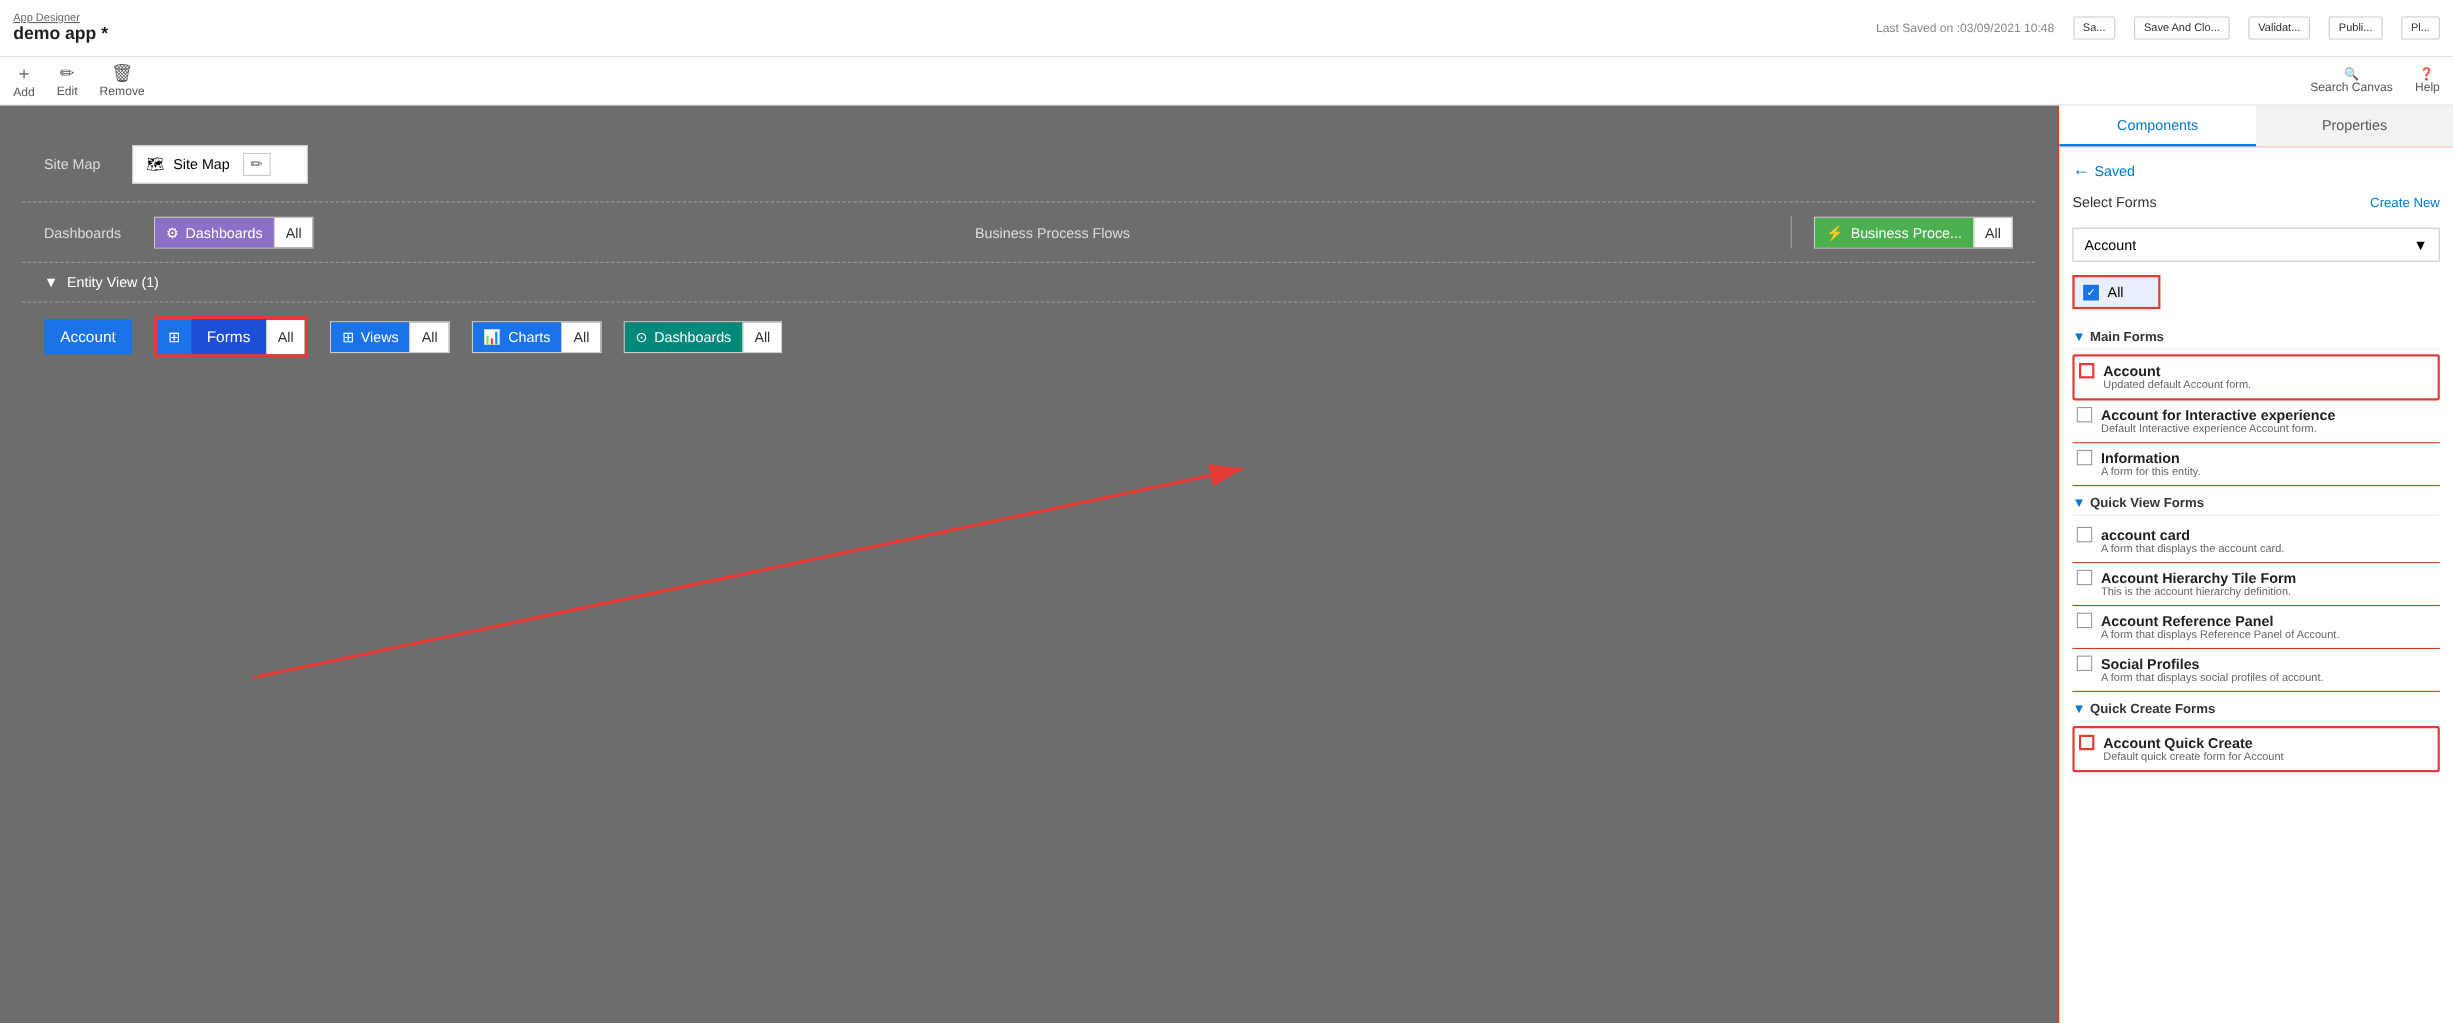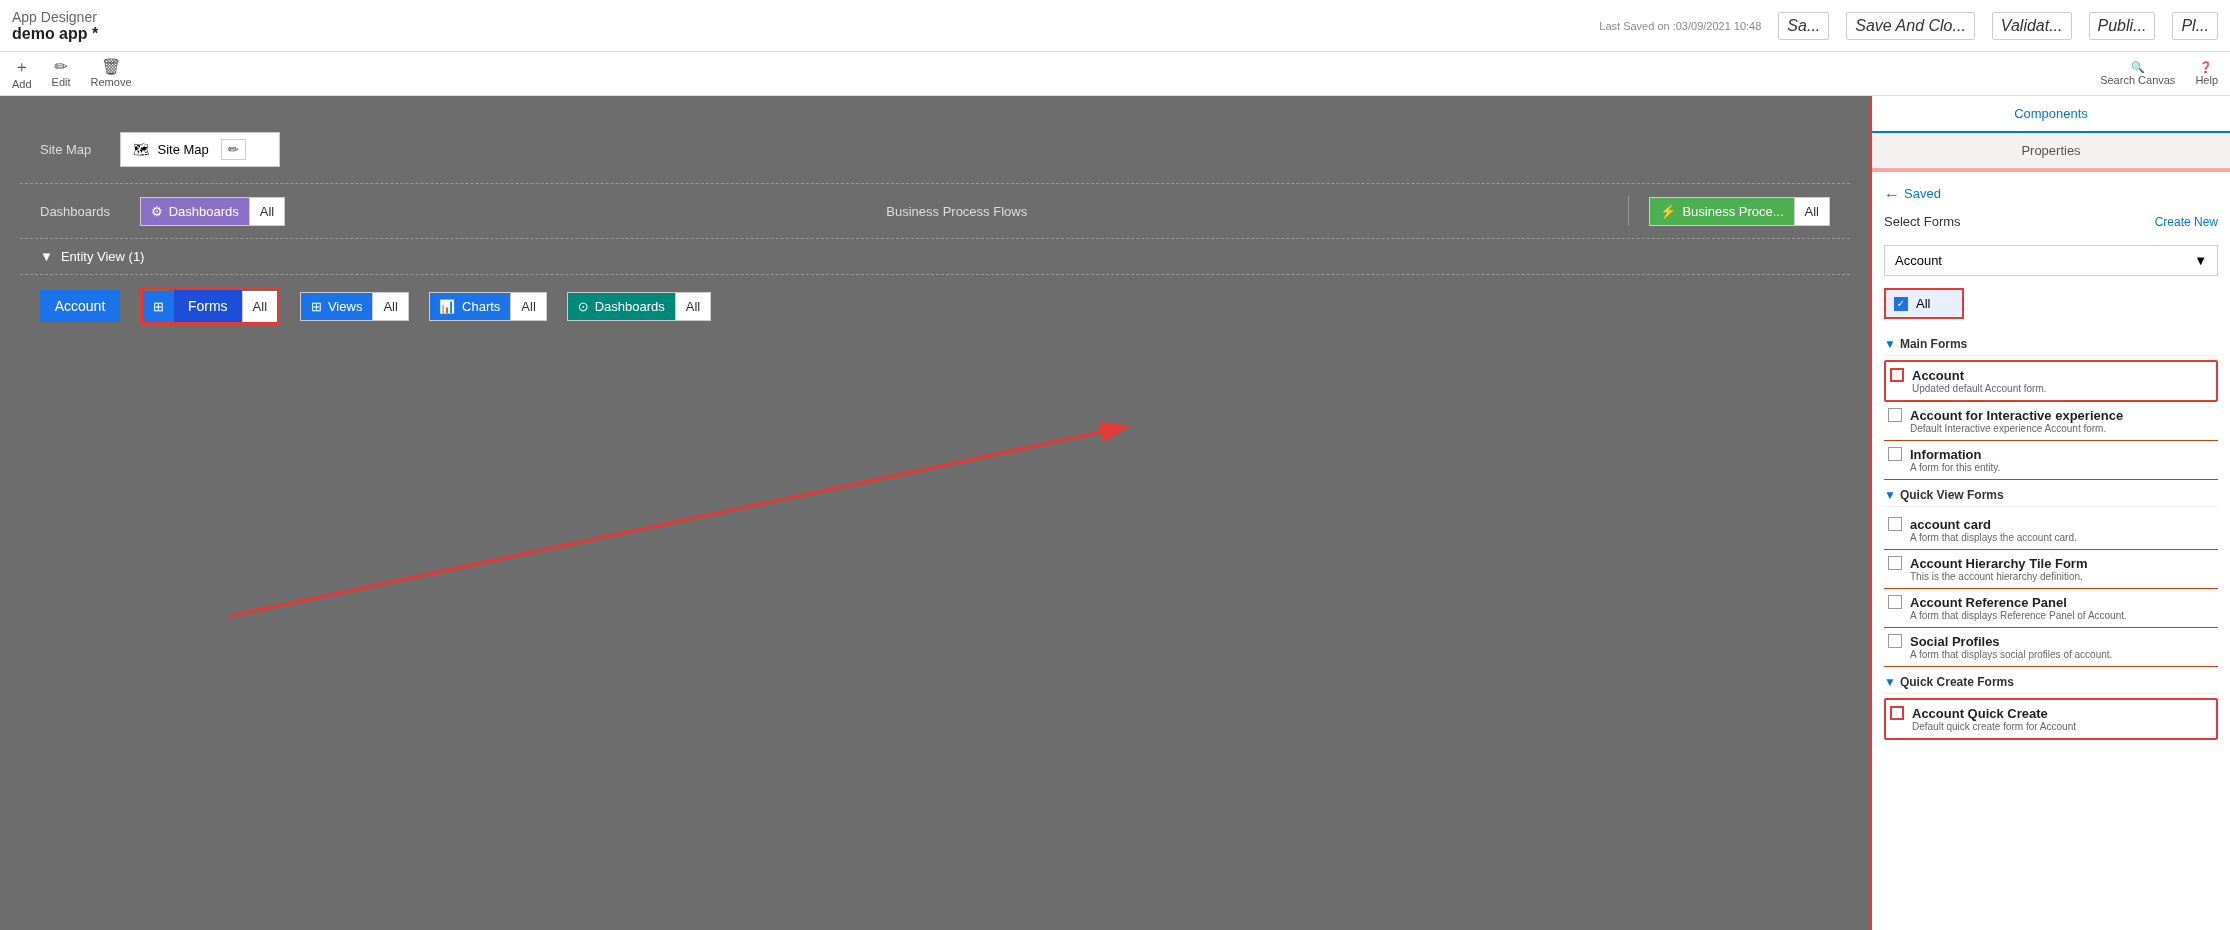--- a/index.html
+++ b/index.html
@@ -8,28 +8,28 @@
     
     .top-bar {
       background: #fff;
       border-bottom: 1px solid #ddd;
       padding: 4px 12px;
       display: flex;
       align-items: center;
       justify-content: space-between;
       height: 52px;
     }
-    .top-bar-left .app-type { font-size: 14px; color: #666; }
+    .top-bar-left .app-type { font-size: 10px; color: #666; text-decoration: underline; }
     .top-bar-left .app-name { font-size: 16px; font-weight: 600; color: #1f1f1f; }
     .top-bar-right { display: flex; align-items: center; gap: 17px; font-size: 11px; color: #555; }
     .top-bar-right .save-info { color: #888; font-size: 11px; }
     .top-bar-btn {
       display: flex; align-items: center; gap: 4px;
       padding: 4px 8px; border: 1px solid #ccc; background: #fff;
-      cursor: pointer; font-size: 16px; color: #333; border-radius: 2px; font-style: italic;
+      cursor: pointer; font-size: 10px; color: #333; border-radius: 2px;
     }
 
     
     .toolbar {
       background: #fff;
       border-bottom: 1px solid #ddd;
       padding: 6px 12px;
       display: flex;
       align-items: center;
       justify-content: space-between;
@@ -193,22 +193,21 @@
       background: #fff;
       border-left: 2px solid #e53935;
       display: flex;
       flex-direction: column;
       overflow: hidden;
     }
 
     
     .panel-tabs {
       display: flex;
-      border-bottom: 4px solid #fca5a5;
-      flex-direction: column;
+      border-bottom: 1px solid #fca5a5;
     }
     .panel-tab {
       flex: 1;
       text-align: center;
       padding: 10px;
       cursor: pointer;
       font-size: 13px;
       color: #555;
       background: #f3f2f1;
     }

